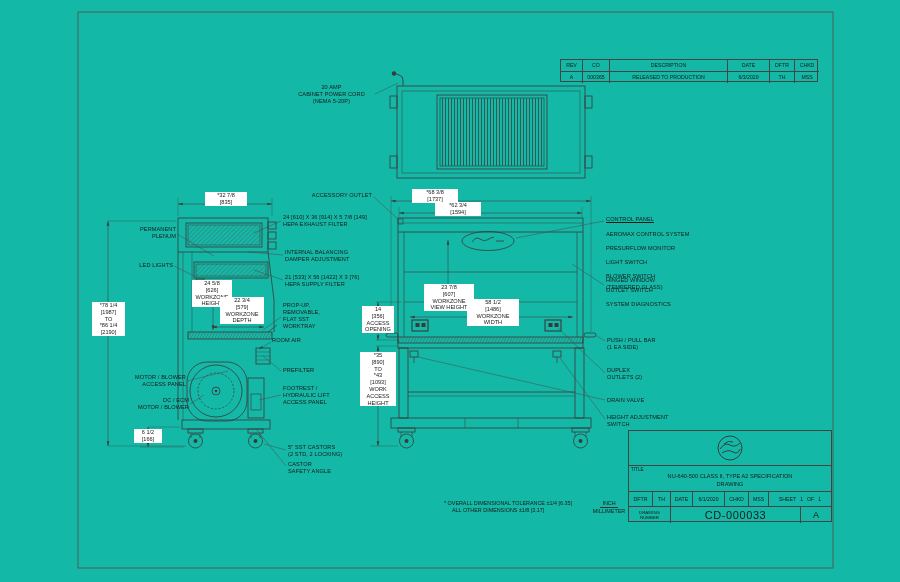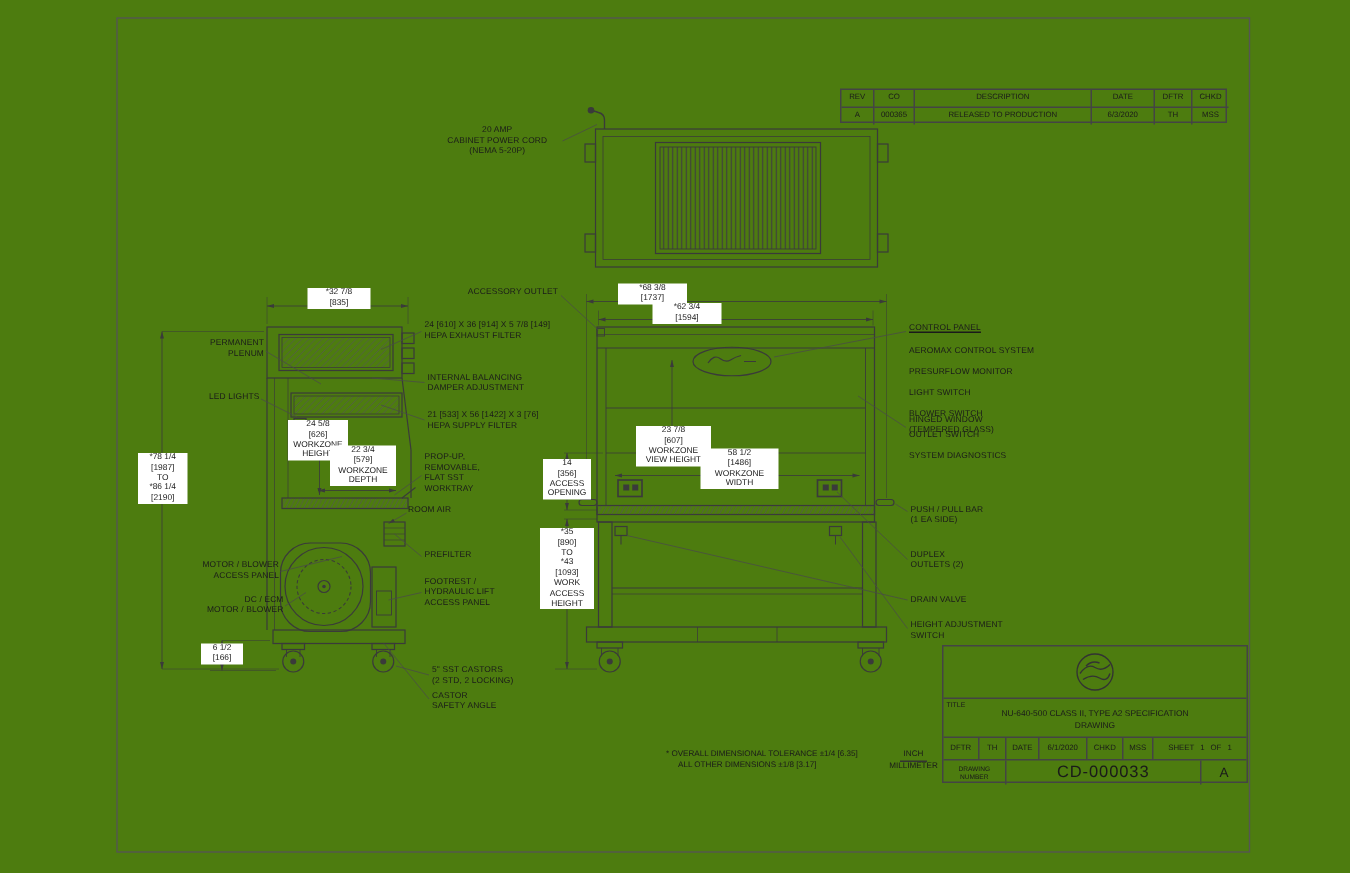--- a/index.html
+++ b/index.html
@@ -1,17 +1,17 @@
 <!DOCTYPE html>
 <html><head>
 <meta charset="utf-8">
 <style>
   * { margin:0; padding:0; box-sizing:border-box; }
   body { background:#ffffff; font-family:"Liberation Sans", sans-serif; }
-  #page { position:relative; width:900px; height:582px; background:#4d7c0f; overflow:hidden; color:#1a1a1a; }
+  #page { position:relative; width:900px; height:582px; background:#14b8a6; overflow:hidden; color:#1a1a1a; }
   #art { position:absolute; left:0; top:0; }
   .lbl { position:absolute; font-size:5.6px; line-height:7px; white-space:pre-line; color:#1a1a1a; letter-spacing:0.1px; }
   .r { text-align:right; }
   .c { text-align:center; }
   .dim { position:absolute; font-size:5.6px; line-height:6.8px; text-align:center; white-space:pre-line; background:#fff; padding:0 1px; color:#1a1a1a; }
   .cp-title { text-decoration:underline; margin-bottom:1px; }
   
   #rev-table { position:absolute; left:560px; top:59px; width:258px; height:23px; display:grid;
     grid-template-columns:22px 27px 118px 42px 25px 24px; grid-template-rows:11.5px 11.5px;
     border:0.7px solid #444; font-size:5.2px; }

